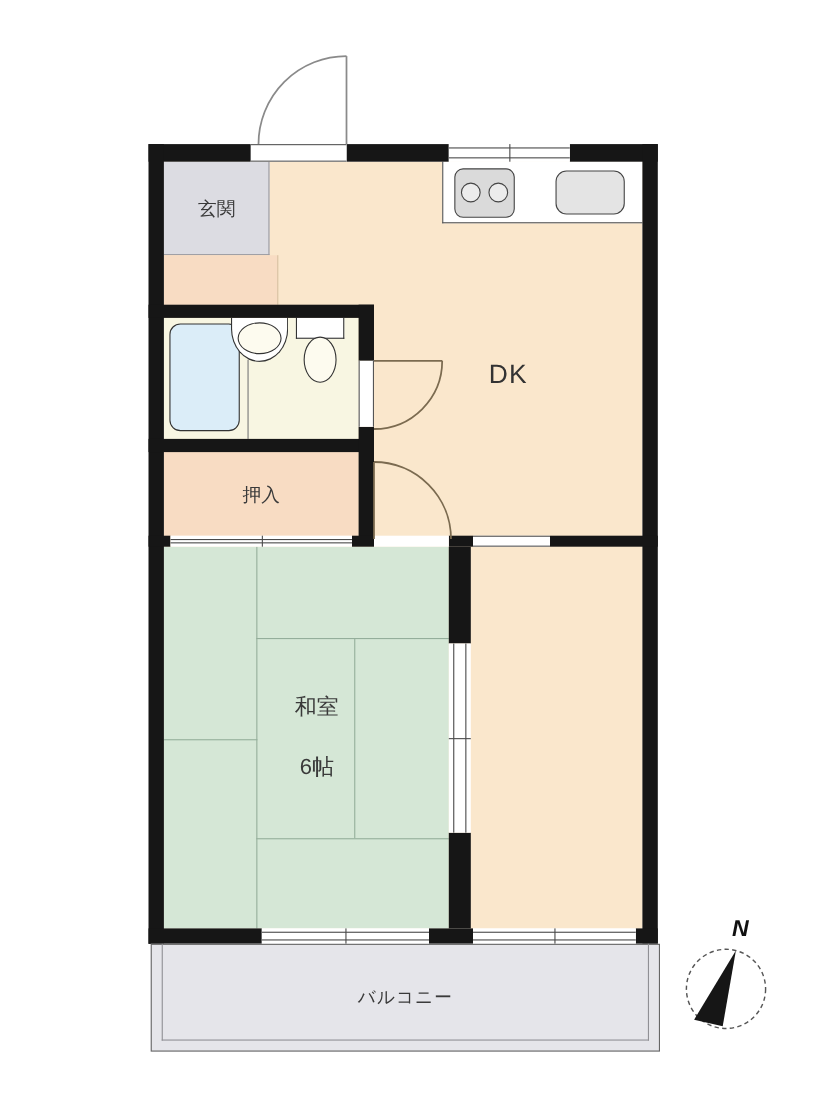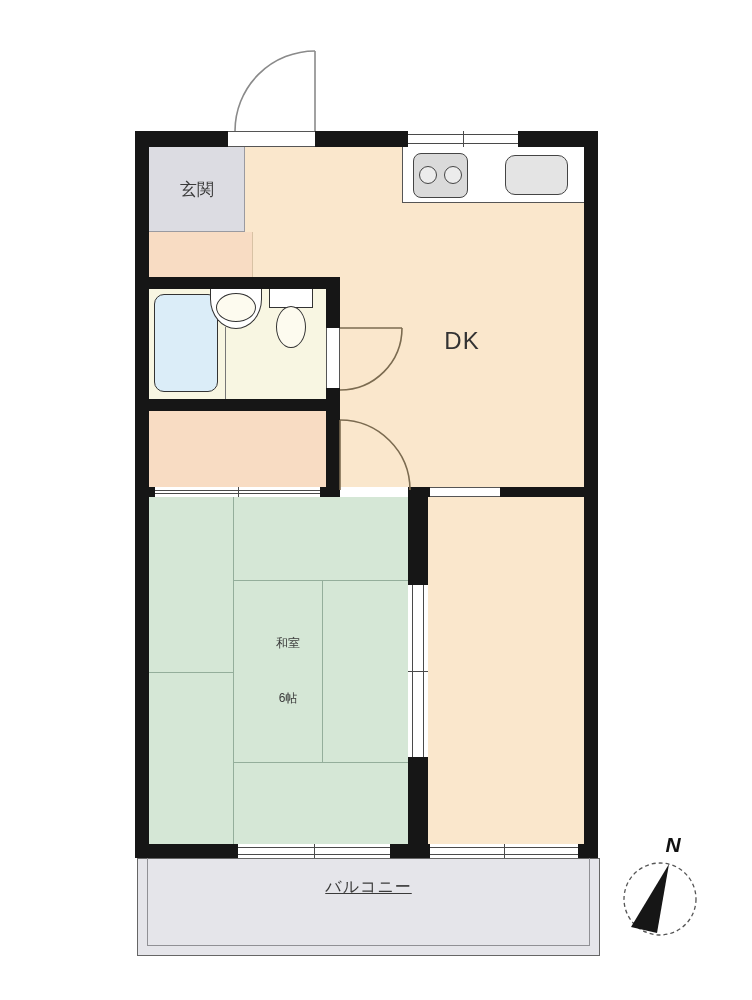--- a/index.html
+++ b/index.html
@@ -124,24 +124,25 @@
     <g>
       <circle cx="660" cy="899" r="36" fill="none" stroke="#555" stroke-width="1.3" stroke-dasharray="4 3"></circle>
       <polygon points="669,864 631,927 657,933" fill="#161616"></polygon>
     </g>
   </svg>
 
   <div class="label" style="left:149px;top:147px;width:96px;height:85px;font-size:17px;">玄関</div>
 
   <div class="label" style="left:426px;top:325px;width:72px;height:32px;font-size:24px;letter-spacing:1px;color:#333;">DK</div>
 
+  <div class="label" style="left:149px;top:411px;width:177px;height:76px;font-size:17px;">押入</div>
 
-  <div class="label" style="left:236px;top:641px;width:104px;height:60px;font-size:12px;flex-direction:column;line-height:29px;gap:26px;">
+  <div class="label" style="left:236px;top:641px;width:104px;height:60px;font-size:20px;flex-direction:column;line-height:29px;gap:26px;">
     <span>和室</span>
     <span>6帖</span>
   </div>
 
 
-  <div class="label" style="left:137px;top:872px;width:463px;height:30px;font-size:16px;letter-spacing:1px;text-decoration:underline;">バルコニー</div>
+  <div class="label" style="left:137px;top:892px;width:463px;height:30px;font-size:16px;letter-spacing:1px;">バルコニー</div>
 
   <div class="label" style="left:657px;top:832px;width:32px;height:26px;font-size:21px;font-style:italic;font-weight:bold;color:#111;">N</div>
 
 </div>
 
 </body></html>

